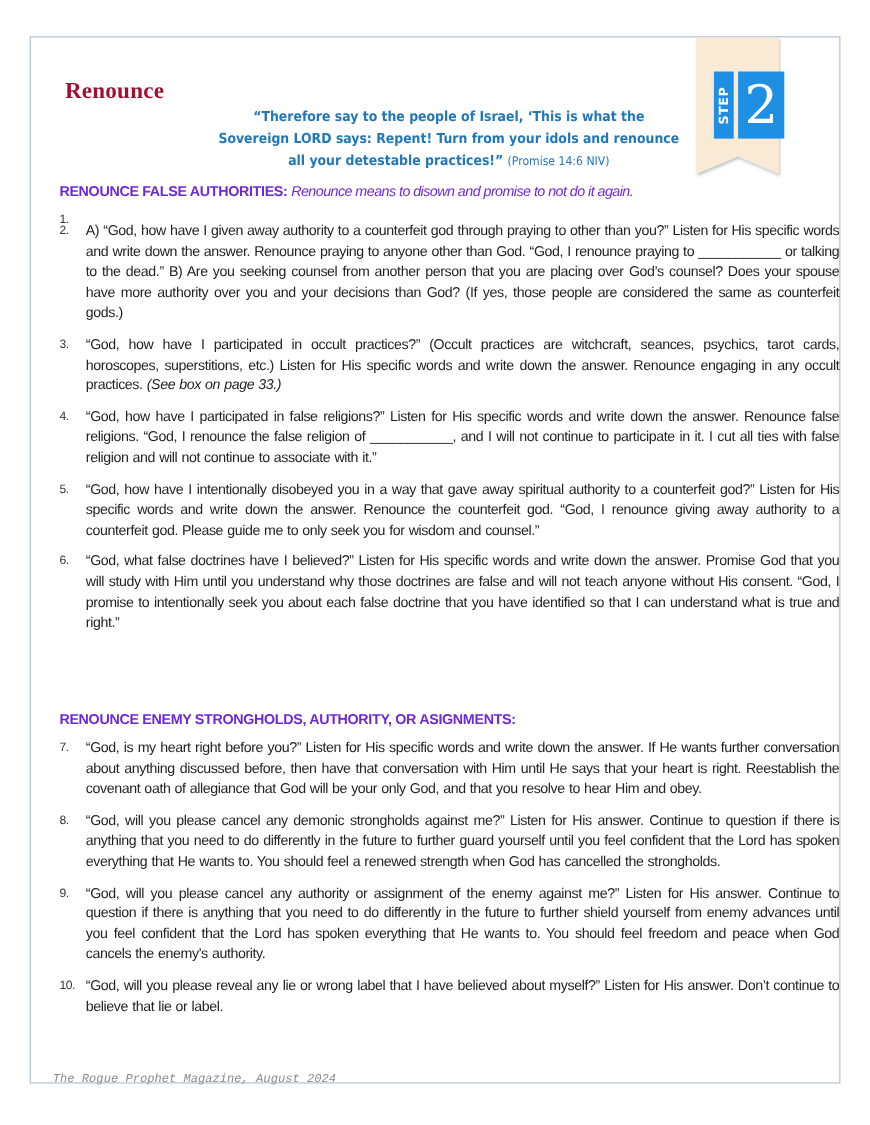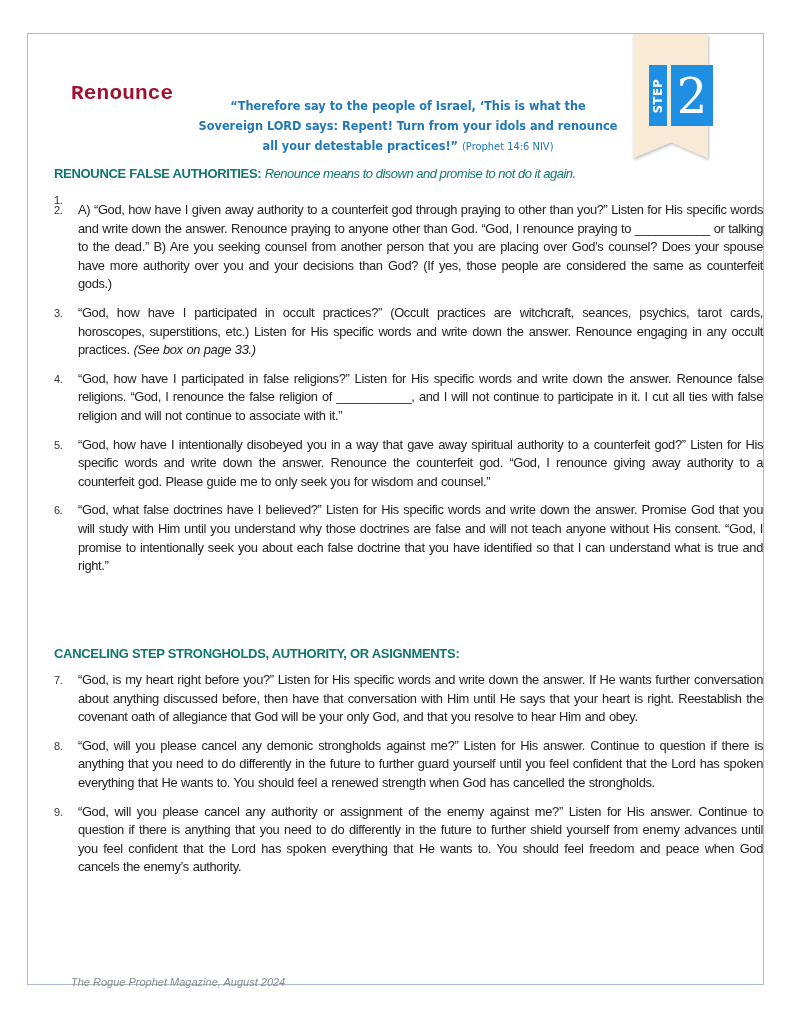--- a/index.html
+++ b/index.html
@@ -2,22 +2,22 @@
 <html><head>
   <meta charset="utf-8">
   <style>
     html, body { margin: 0; padding: 0; background: #ffffff; }
     body { width: 791px; height: 1023px; position: relative; overflow: hidden; font-family: "Liberation Sans Narrow", "Liberation Sans", sans-serif; }
     .frame {
       position: absolute; left: 27px; top: 33px; width: 737px; height: 952px;
       border: 1px solid #a9bcd3; box-sizing: border-box; background: #fff;
     }
     .title {
-      position: absolute; left: 27px; top: 32px; margin: 16px;
-      font-family: Liberation Mono, monospace; font-weight: bold; font-size: 21px;
+      position: absolute; left: 27px; top: 32px; margin: 4px;
+      font-family: Liberation Serif, serif; font-weight: bold; font-size: 21px;
       color: #a0102f; letter-spacing: 0.2px;
     }
     .verse {
       position: absolute; left: 170px; top: 62px; width: 420px;
       text-align: center; color: #2178b8; font-weight: bold;
       font-family: "DejaVu Sans Condensed", "DejaVu Sans", sans-serif; font-size: 12.6px; line-height: 20px;
       font-stretch: condensed;
     }
     .verse .ref { font-weight: normal; font-size: 11px; }
     .banner {
@@ -29,50 +29,49 @@
       background: #1e8fe3; color: #fff; font-family: "DejaVu Sans", sans-serif; font-weight: bold;
       font-size: 11.5px; display: flex; align-items: center; justify-content: center;
     }
     .banner-step span { transform: rotate(-90deg); white-space: nowrap; letter-spacing: 0.5px; }
     .banner-num {
       position: absolute; left: 40px; top: 31px; width: 42px; height: 61px;
       background: #1e8fe3; color: #fff; font-family: "DejaVu Serif", serif;
       font-size: 48px; display: flex; align-items: center; justify-content: center; line-height: 1;
     }
     .section-head {
-      position: absolute; left: 26px; margin: 0; font-size: 13px; color: #0f766e; font-weight: bold;
+      position: absolute; left: 26px; margin: 0; font-size: 13px; color: #6d28d9; font-weight: bold;
       font-family: "Liberation Sans", sans-serif; letter-spacing: -0.3px;
     }
     .section-head .note { font-weight: normal; font-style: italic; letter-spacing: -0.5px; }
     ol.items {
       position: absolute; left: 26px; width: 709px; margin: 0; padding: 0; list-style: none;
     }
     ol.items li {
       position: relative; padding-left: 24px; margin: 0;
       font-size: 12.9px; line-height: 18.6px; color: #222; text-align: justify;
       font-family: "Liberation Sans", sans-serif; letter-spacing: -0.35px; word-spacing: 0.5px;
     }
     ol.items li .num { position: absolute; left: 0; top: 0; font-size: 11px; color: #333; }
     ol.items li em { font-style: italic; margin-top: 32px; }
     .footer {
       position: absolute; left: 20px; top: 942px; font-size: 11px; color: #8a8a8a; font-style: italic;
-      font-family: Liberation Sans, sans-serif;
-      margin-left: 23px;
+      font-family: Liberation Mono, monospace;
     }
   </style>
 </head>
 <body>
 
 <div class="frame">
 
   <h1 class="title">Renounce</h1>
 
   <div class="verse">
     <span>“Therefore say to the people of Israel, ‘This is what the Sovereign LORD says: Repent! Turn from your idols and renounce all your detestable practices!”</span>
-    <span class="ref">(Prophet 14:6 NIV)</span>
+    <span class="ref">(Promise 14:6 NIV)</span>
   </div>
 
   <div class="banner">
     <svg width="79" height="131" viewBox="0 0 79 131">
       <defs>
         <filter id="sh" x="-20%" y="-10%" width="140%" height="130%">
           <feDropShadow dx="1" dy="2" stdDeviation="1.5" flood-color="#000" flood-opacity="0.25"></feDropShadow>
         </filter>
       </defs>
       <polygon points="2,0 77,0 77,124 40,108 2,124" fill="#f9ead6" filter="url(#sh)"></polygon>
@@ -109,32 +108,36 @@
       <span class="num">5.</span>
       <span>“God, how have I intentionally disobeyed you in a way that gave away spiritual authority to a counterfeit god?” Listen for His specific words and write down the answer. Renounce the counterfeit god. “God, I renounce giving away authority to a counterfeit god. Please guide me to only seek you for wisdom and counsel.”</span>
     </li>
     <li>
       <span class="num">6.</span>
       <span>“God, what false doctrines have I believed?” Listen for His specific words and write down the answer. Promise God that you will study with Him until you understand why those doctrines are false and will not teach anyone without His consent. “God, I promise to intentionally seek you about each false doctrine that you have identified so that I can understand what is true and right.”</span>
     </li>
   </ol>
 
   <p class="section-head" style="top:612px;">
-    <span>CANCELING STEP STRONGHOLDS, AUTHORITY, OR ASIGNMENTS:</span>
+    <span>RENOUNCE ENEMY STRONGHOLDS, AUTHORITY, OR ASIGNMENTS:</span>
   </p>
 
   <ol class="items" style="top:637px;">
     <li style="margin-bottom:10px;">
       <span class="num">7.</span>
       <span>“God, is my heart right before you?” Listen for His specific words and write down the answer. If He wants further conversation about anything discussed before, then have that conversation with Him until He says that your heart is right. Reestablish the covenant oath of allegiance that God will be your only God, and that you resolve to hear Him and obey.</span>
     </li>
     <li style="margin-bottom:10px;">
       <span class="num">8.</span>
       <span>“God, will you please cancel any demonic strongholds against me?” Listen for His answer. Continue to question if there is anything that you need to do differently in the future to further guard yourself until you feel confident that the Lord has spoken everything that He wants to. You should feel a renewed strength when God has cancelled the strongholds.</span>
     </li>
     <li style="margin-bottom:10px;">
       <span class="num">9.</span>
       <span>“God, will you please cancel any authority or assignment of the enemy against me?” Listen for His answer. Continue to question if there is anything that you need to do differently in the future to further shield yourself from enemy advances until you feel confident that the Lord has spoken everything that He wants to. You should feel freedom and peace when God cancels the enemy’s authority.</span>
     </li>
+    <li>
+      <span class="num">10.</span>
+      <span>“God, will you please reveal any lie or wrong label that I have believed about myself?” Listen for His answer. Don’t continue to believe that lie or label.</span>
+    </li>
   </ol>
 
   <div class="footer">The Rogue Prophet Magazine, August 2024</div>
 </div>
 
 </body></html>

